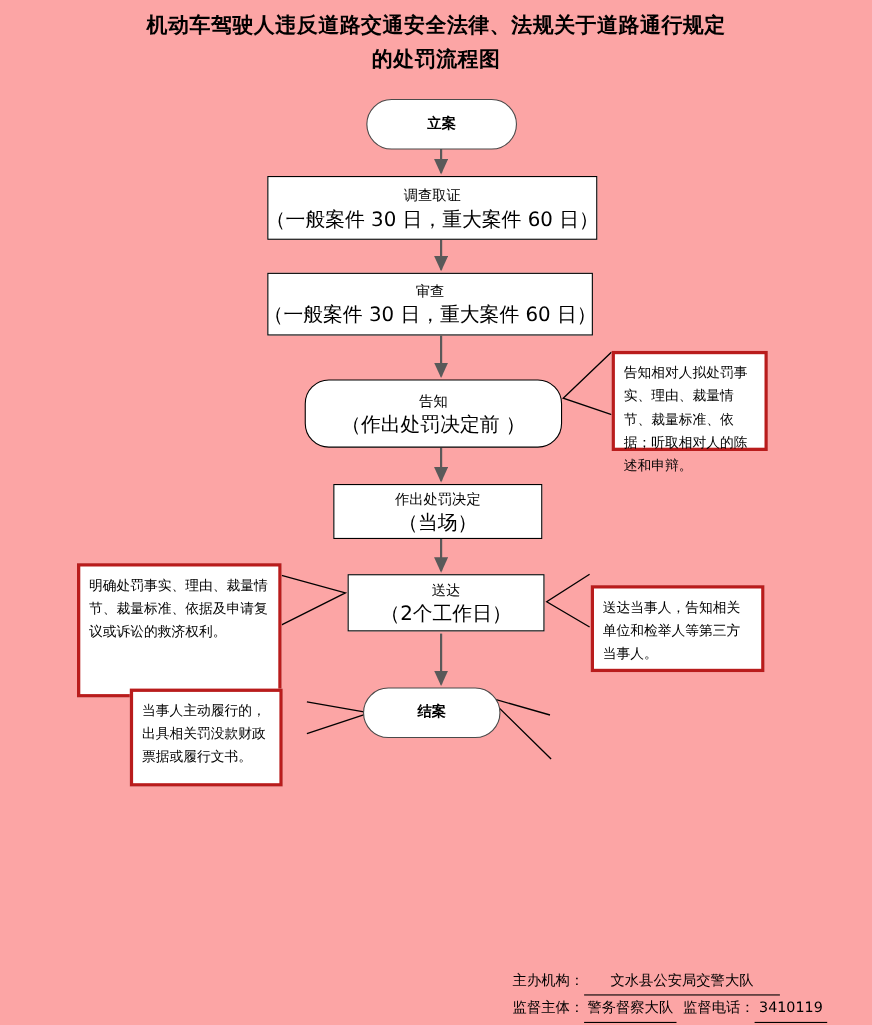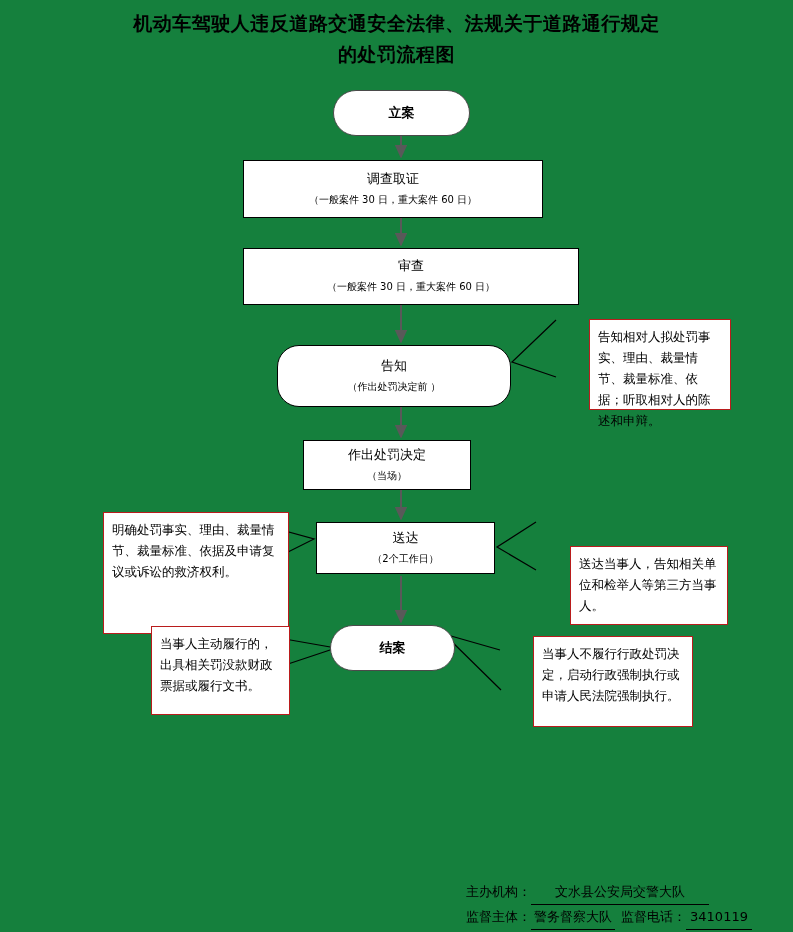--- a/index.html
+++ b/index.html
@@ -9,21 +9,21 @@
     background: #ffffff;
   }
   body {
     font-family: "DejaVu Sans", "Liberation Sans", sans-serif;
     color: #000000;
   }
   #page {
     position: relative;
     width: 793px;
     height: 932px;
-    background: #15803d;
+    background: #fca5a5;
     overflow: hidden;
   }
 
   
   #title-block {
     position: absolute;
     left: 40px;
     top: 8px;
     width: 713px;
     text-align: center;
@@ -52,36 +52,35 @@
     border: 1px solid #4a4a4a;
     border-radius: 999px;
     font-weight: bold;
   }
   .node .line1 {
     font-size: 13px;
     line-height: 20px;
     white-space: nowrap;
   }
   .node .line2 {
-    font-size: 10px;
+    font-size: 18px;
     line-height: 21px;
     white-space: nowrap;
   }
 
   
   .note {
     position: absolute;
     box-sizing: border-box;
-    border: 1px solid #b91c1c;
+    border: 3px solid #b91c1c;
     background: #ffffff;
     padding: 6px 8px 4px 8px;
     font-size: 12.5px;
     line-height: 21px;
     text-align: left;
-    margin-left: 33px;
   }
 
   
   #wires {
     position: absolute;
     left: 0;
     top: 0;
     width: 793px;
     height: 932px;
     pointer-events: none;
@@ -153,53 +152,52 @@
 
   <div class="node terminator" style="left:333px; top:90px; width:137px; height:46px;">
     <span class="line1">立案</span>
   </div>
 
   <div class="node rect" style="left:243px; top:160px; width:300px; height:58px;">
     <span class="line1">调查取证</span>
     <span class="line2">（一般案件 30 日，重大案件 60 日）</span>
   </div>
 
-  <div class="node rect" style="left:243px; top:248px; width:336px; height:57px;">
+  <div class="node rect" style="left:243px; top:248px; width:296px; height:57px;">
     <span class="line1">审查</span>
     <span class="line2">（一般案件 30 日，重大案件 60 日）</span>
   </div>
 
   <div class="node rect" style="left:277px; top:345px; width:234px; height:62px;border-radius:22px;">
     <span class="line1">告知</span>
     <span class="line2">（作出处罚决定前 ）</span>
   </div>
 
-  <div class="node rect" style="left:303px; top:440px; width:168px; height:50px;">
+  <div class="node rect" style="left:303px; top:440px; width:190px; height:50px;">
     <span class="line1">作出处罚决定</span>
     <span class="line2">（当场）</span>
   </div>
 
   <div class="node rect" style="left:316px; top:522px; width:179px; height:52px;">
     <span class="line1">送达</span>
     <span class="line2">（2个工作日）</span>
   </div>
 
   <div class="node terminator" style="left:330px; top:625px; width:125px; height:46px;">
     <span class="line1">结案</span>
   </div>
 
   <div class="note" style="left:556px; top:319px; width:142px; height:91px;">告知相对人拟处罚事实、理由、裁量情节、裁量标准、依据；听取相对人的陈述和申辩。</div>
 
   <div class="note" style="left:70px; top:512px; width:186px; height:122px;">明确处罚事实、理由、裁量情节、裁量标准、依据及申请复议或诉讼的救济权利。</div>
 
-  <div class="note" style="left:537px; top:546px; width:158px; height:79px;">送达当事人，告知相关单位和检举人等第三方当事人。</div>
+  <div class="note" style="left:537px; top:532px; width:158px; height:79px;">送达当事人，告知相关单位和检举人等第三方当事人。</div>
 
   <div class="note" style="left:118px; top:626px; width:139px; height:89px;">当事人主动履行的，出具相关罚没款财政票据或履行文书。</div>
 
-  <div class="note" style="left:500px; top:636px; width:160px; height:91px;">当事人不履行行政处罚决定，启动行政强制执行或申请人民法院强制执行。</div>
 
   <div id="footer">
     <span class="frow">
       <span class="lbl">主办机构：</span><span class="val w-org">文水县公安局交警大队</span>
     </span>
     <span class="frow">
       <span class="lbl">监督主体：</span><span class="val w-sup">警务督察大队</span><span class="lbl" style="margin-left:6px;">监督电话：</span><span class="val w-tel">3410119</span>
     </span>
   </div>
 

